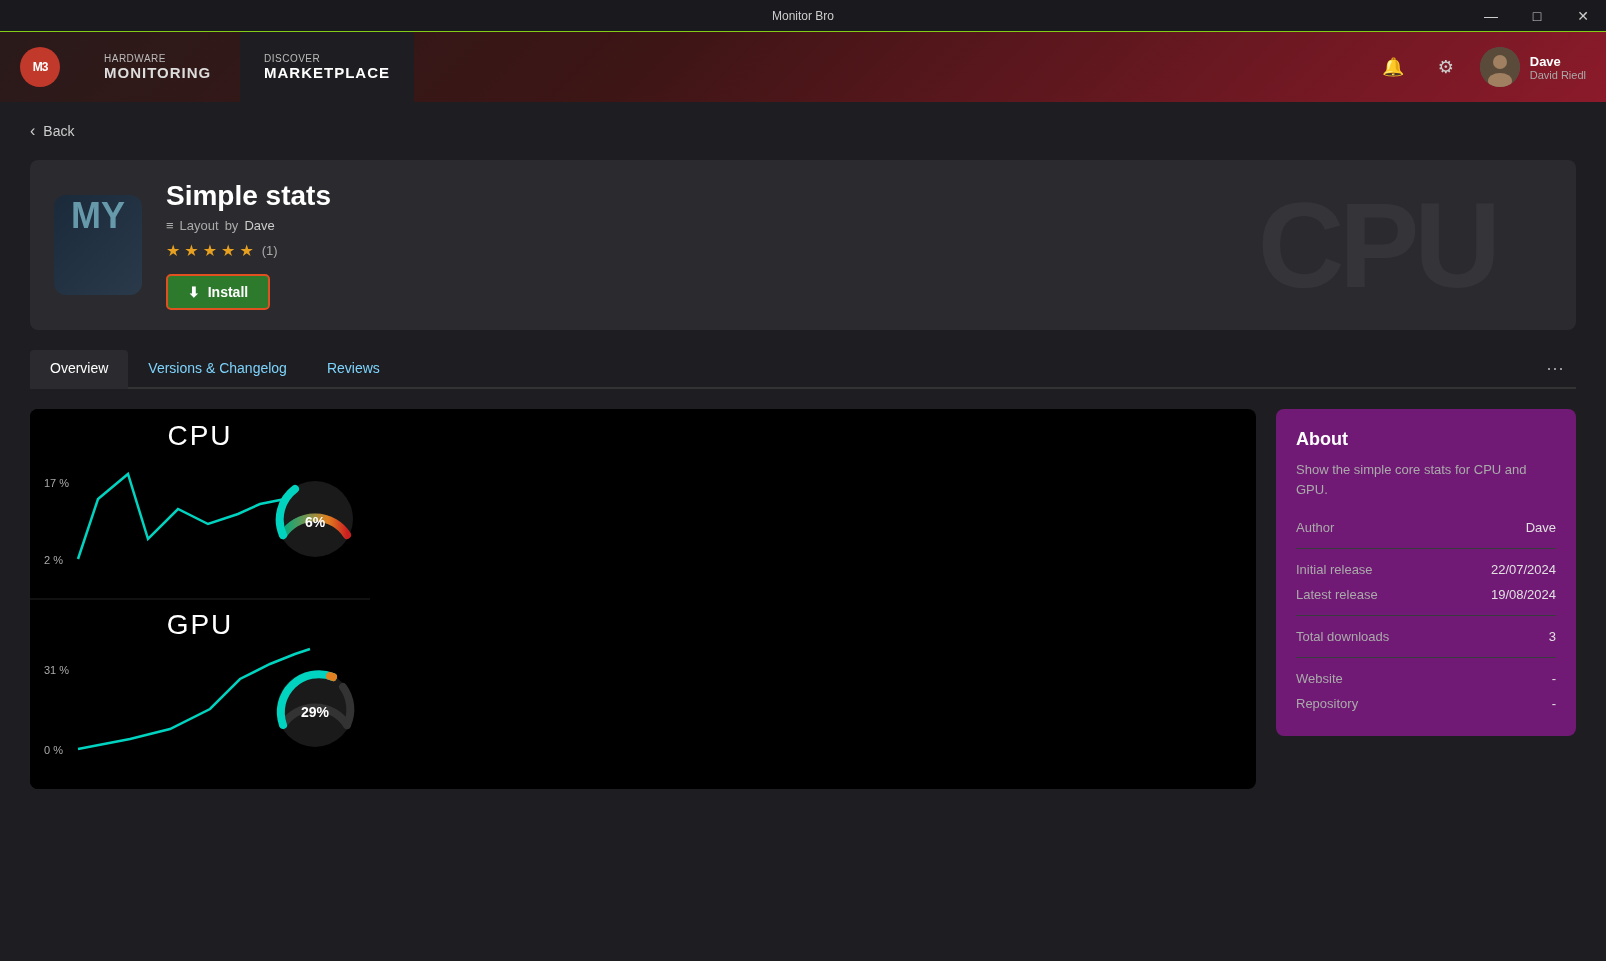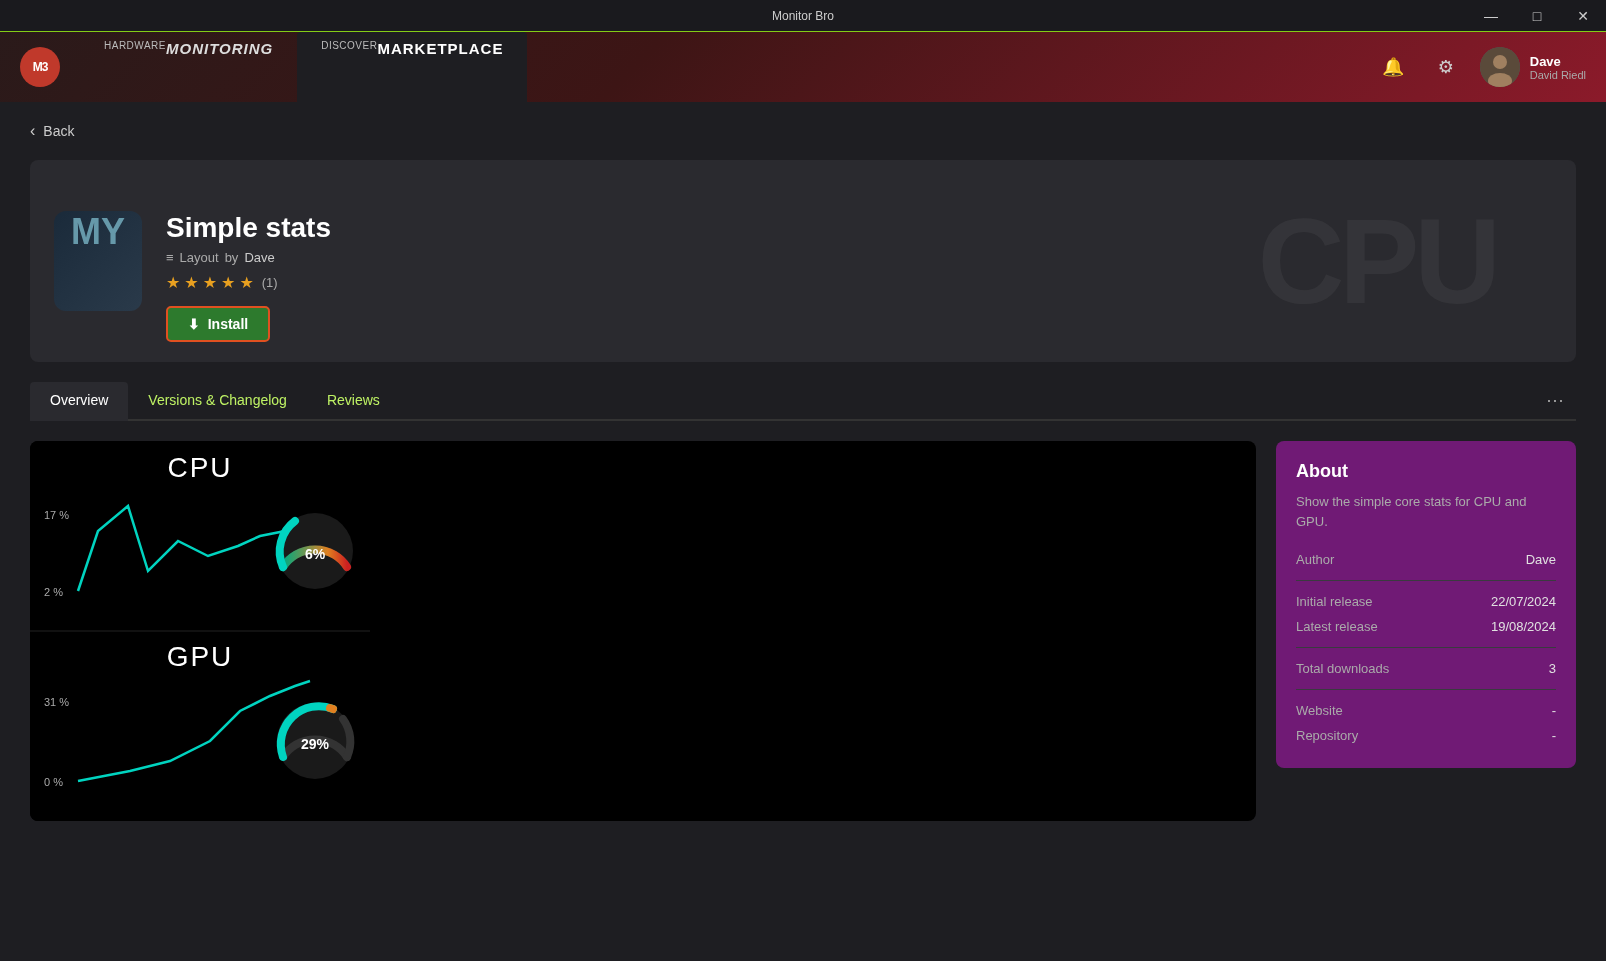--- a/index.html
+++ b/index.html
@@ -68,20 +68,21 @@
     }
     .nav-tabs {
       display: flex;
       height: 100%;
       align-items: flex-end;
     }
     .nav-tab {
       padding: 8px 24px;
       cursor: pointer;
       display: flex;
+      flex-direction: column;
       align-items: flex-start;
       justify-content: center;
       height: 100%;
       min-width: 160px;
     }
     .nav-tab.active {
       background: #1e1e22;
       border-radius: 4px 4px 0 0;
     }
     .nav-tab .tab-sub {
@@ -91,21 +92,21 @@
       letter-spacing: 0.5px;
     }
     .nav-tab.active .tab-sub { color: #bbb; }
     .nav-tab .tab-main {
       font-size: 15px;
       font-weight: bold;
       color: white;
       letter-spacing: 1px;
       text-transform: uppercase;
     }
-    .nav-tab:not(.active) .tab-main { color: #ddd; font-style: italic; }
+    .nav-tab:not(.active) .tab-main { color: #ddd; }
     .nav-tab:not(.active) .tab-sub { color: #bbb; }
 
     .header-right {
       margin-left: auto;
       display: flex;
       align-items: center;
       gap: 16px;
       padding-right: 20px;
     }
     .header-icon-btn {
@@ -190,21 +191,21 @@
       height: 100px;
       border-radius: 12px;
       background: linear-gradient(135deg, #1a2a3a, #2a3a4a);
       display: flex;
       justify-content: center;
       font-size: 32px;
       font-weight: bold;
       color: #ccc;
       flex-shrink: 0;
     }
-    .plugin-info { flex: 1; z-index: 1; margin-top: 32px; }
+    .plugin-info { flex: 1; z-index: 1; }
     .plugin-title {
       font-size: 28px;
       font-weight: bold;
       color: white;
       margin-bottom: 6px;
     }
     .plugin-type {
       display: flex;
       align-items: center;
       gap: 6px;
@@ -239,21 +240,21 @@
       display: flex;
       align-items: center;
       border-bottom: 2px solid #333;
       margin-bottom: 20px;
       margin-top: 16px;
     }
     .content-tab {
       padding: 10px 20px;
       font-size: 14px;
       cursor: pointer;
-      color: #bef264;
+      color: #7dd3fc;
       border-bottom: 3px solid transparent;
       margin-bottom: -2px;
       background: none;
       border-top: none;
       border-left: none;
       border-right: none;
     }
     .content-tab.active {
       color: white;
       background: #2a2a2f;

